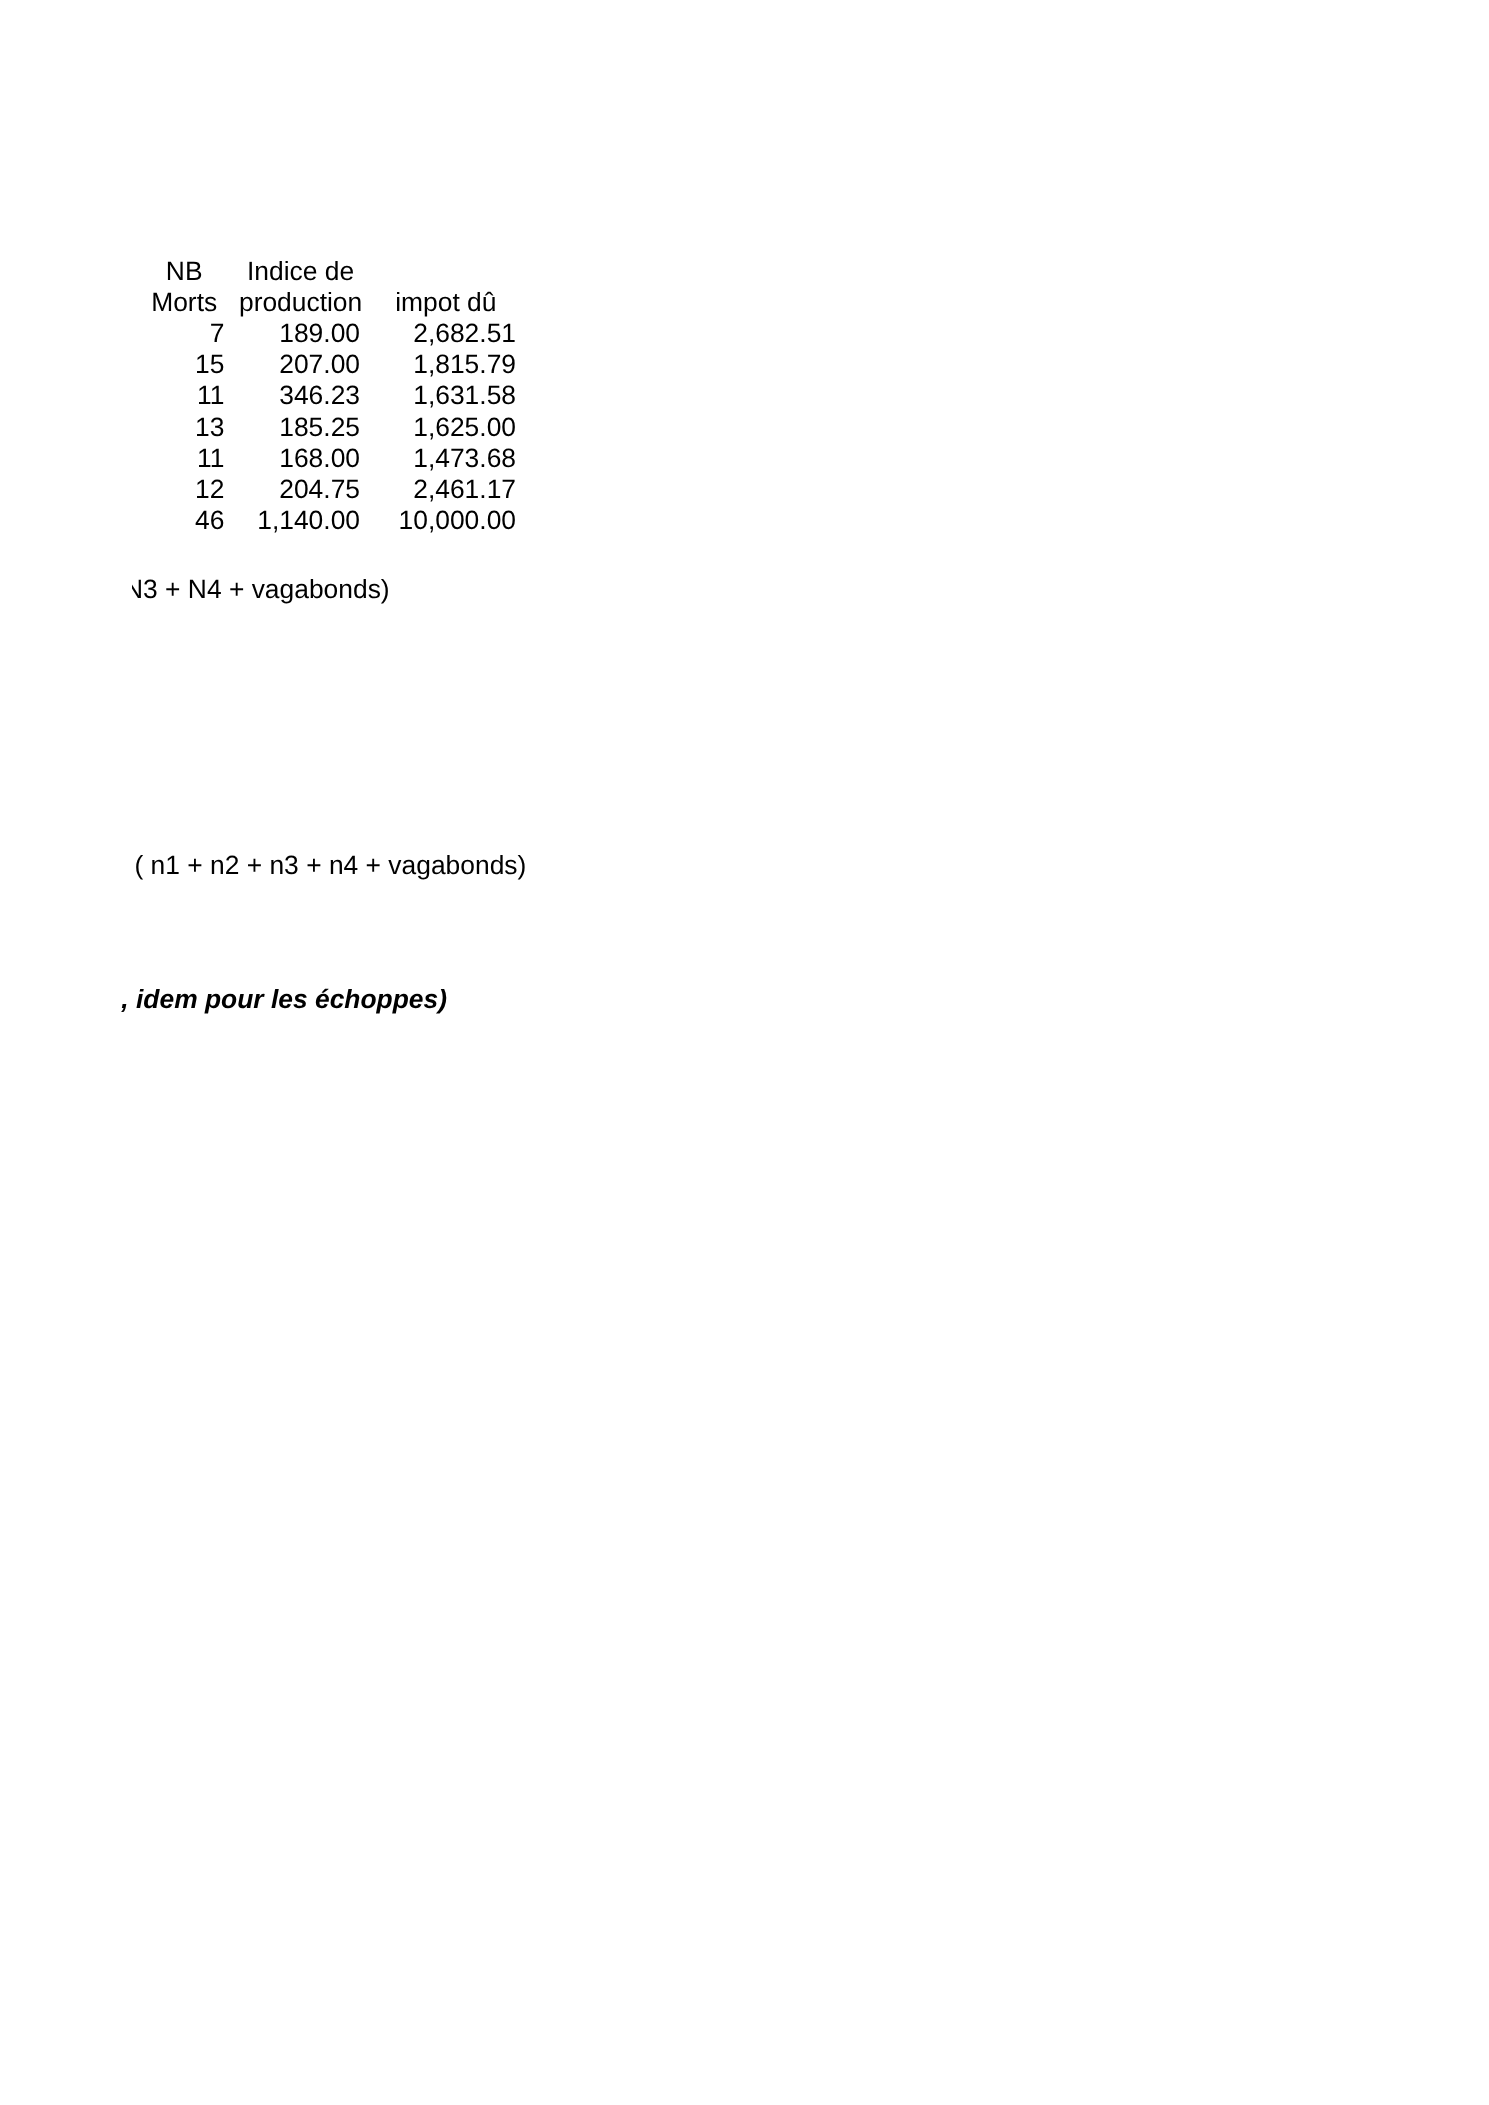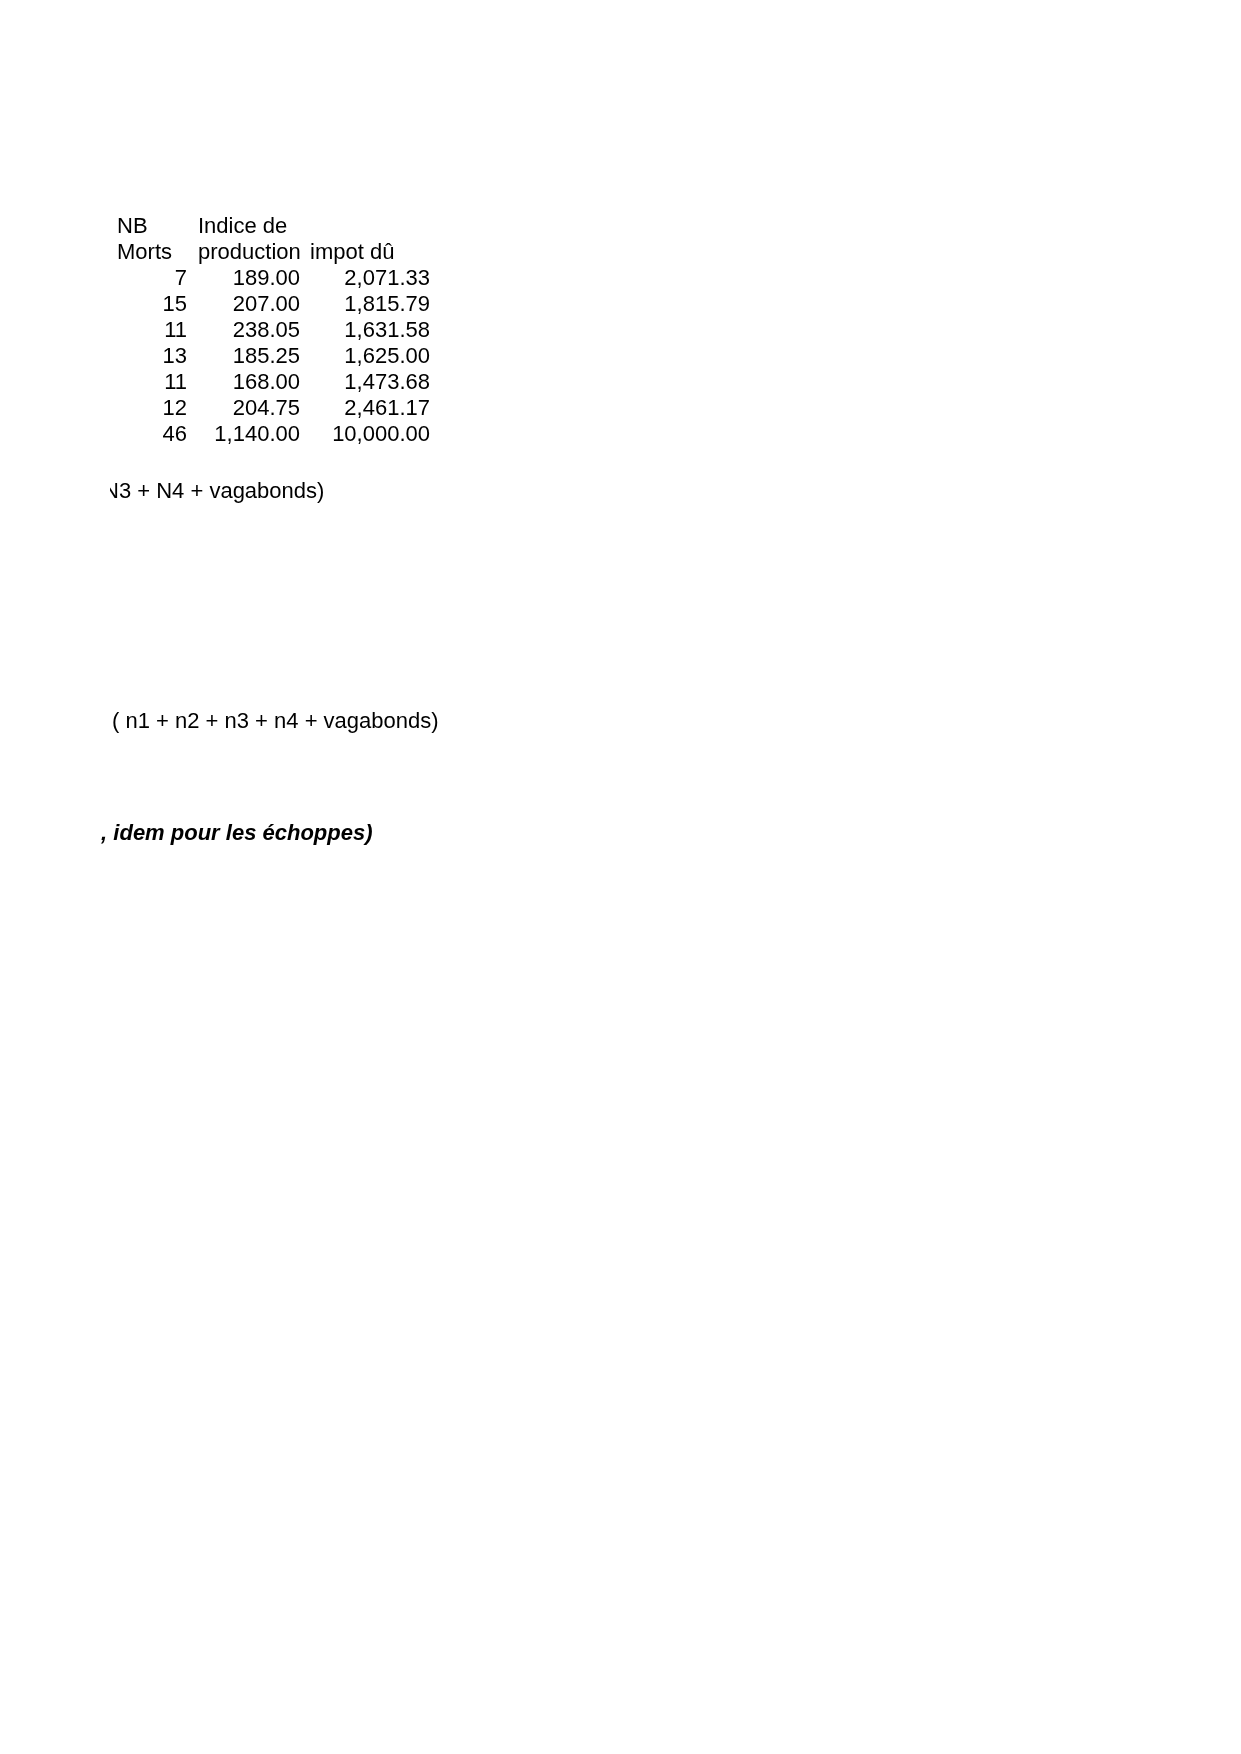--- a/index.html
+++ b/index.html
@@ -25,21 +25,21 @@
     top: 213px;
     display: grid;
     grid-template-columns: 80px 113px 130px;
     grid-auto-rows: 26px;
   }
   .hcell {
     grid-row: span 2;
     padding-left: 7px;
   }
   .hcell.c2 { padding-left: 8px; }
-  .hl { height: 26px; white-space: nowrap; }
+  .hl { height: 26px; white-space: nowrap; text-align: center; }
   .num {
     text-align: right;
     padding-right: 3px;
     white-space: nowrap;
   }
   
   .note {
     position: absolute;
     white-space: pre;
     overflow: hidden;
@@ -68,28 +68,28 @@
       <div class="hl">Indice de</div>
       <div class="hl">production</div>
     </div>
     <div class="hcell c3">
       <div class="hl"></div>
       <div class="hl">impot dû</div>
     </div>
 
     <div class="num">7</div>
     <div class="num">189.00</div>
-    <div class="num">2,071.33</div>
+    <div class="num">2,682.51</div>
 
     <div class="num">15</div>
     <div class="num">207.00</div>
     <div class="num">1,815.79</div>
 
     <div class="num">11</div>
-    <div class="num">238.05</div>
+    <div class="num">346.23</div>
     <div class="num">1,631.58</div>
 
     <div class="num">13</div>
     <div class="num">185.25</div>
     <div class="num">1,625.00</div>
 
     <div class="num">11</div>
     <div class="num">168.00</div>
     <div class="num">1,473.68</div>
 

